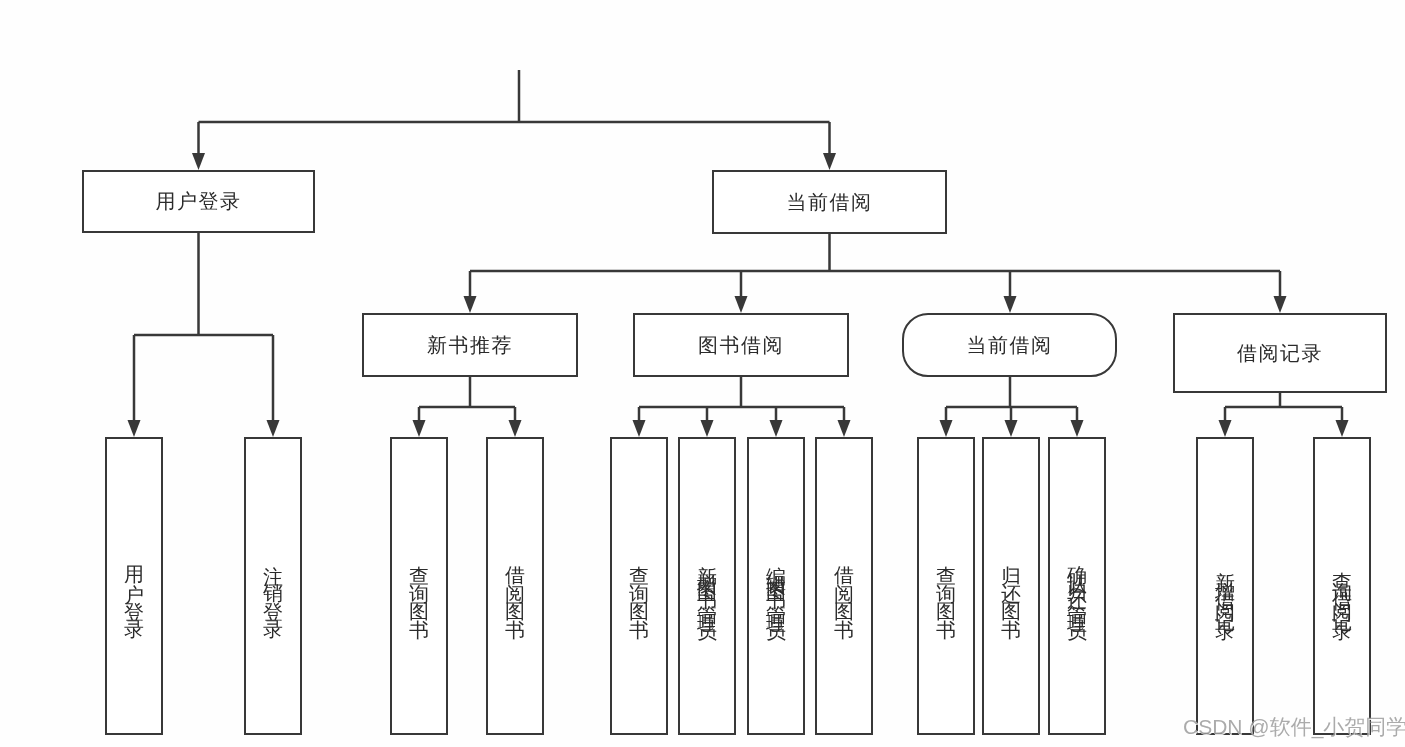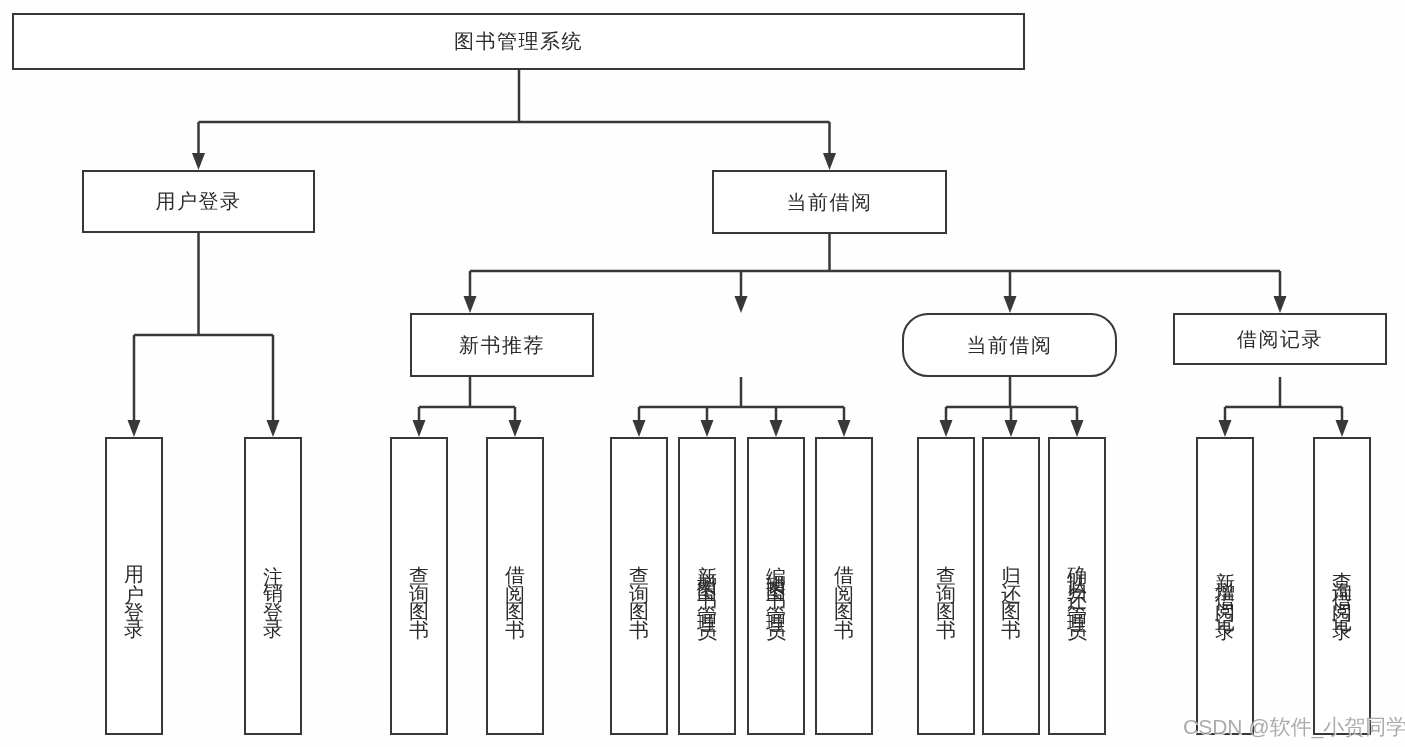--- a/index.html
+++ b/index.html
@@ -60,38 +60,38 @@
       <polygon points="769.5,420 782.5,420 776,437"></polygon>
       <polygon points="837.5,420 850.5,420 844,437"></polygon>
       <polygon points="939.5,420 952.5,420 946,437"></polygon>
       <polygon points="1004.5,420 1017.5,420 1011,437"></polygon>
       <polygon points="1070.5,420 1083.5,420 1077,437"></polygon>
       <polygon points="1218.5,420 1231.5,420 1225,437"></polygon>
       <polygon points="1335.5,420 1348.5,420 1342,437"></polygon>
     </g>
   </svg>
 
-  <div class="box hbox" style="left:12px; top:13px; width:1013px; height:57px;">
-    <span>图书管理系统</span>
-  </div>
 
   <div class="box hbox" style="left:82px; top:170px; width:233px; height:63px;">
     <span>用户登录</span>
   </div>
   <div class="box hbox" style="left:712px; top:170px; width:235px; height:64px;">
     <span>当前借阅</span>
   </div>
 
-  <div class="box hbox" style="left:362px; top:313px; width:184px; height:64px;margin-left:48px;">
+  <div class="box hbox" style="left:362px; top:313px; width:216px; height:64px;">
     <span>新书推荐</span>
+  </div>
+  <div class="box hbox" style="left:633px; top:313px; width:216px; height:64px;">
+    <span>图书借阅</span>
   </div>
   <div class="box hbox" style="left:902px; top:313px; width:215px; height:64px;border-radius:26px;">
     <span>当前借阅</span>
   </div>
-  <div class="box hbox" style="left:1173px; top:313px; width:214px; height:52px;">
+  <div class="box hbox" style="left:1173px; top:313px; width:214px; height:80px;">
     <span>借阅记录</span>
   </div>
 
   <div class="box vbox ls4" style="left:105px;">
     <span>用户登录</span>
   </div>
   <div class="box vbox ls4" style="left:244px;">
     <span>注销登录</span>
   </div>
 

